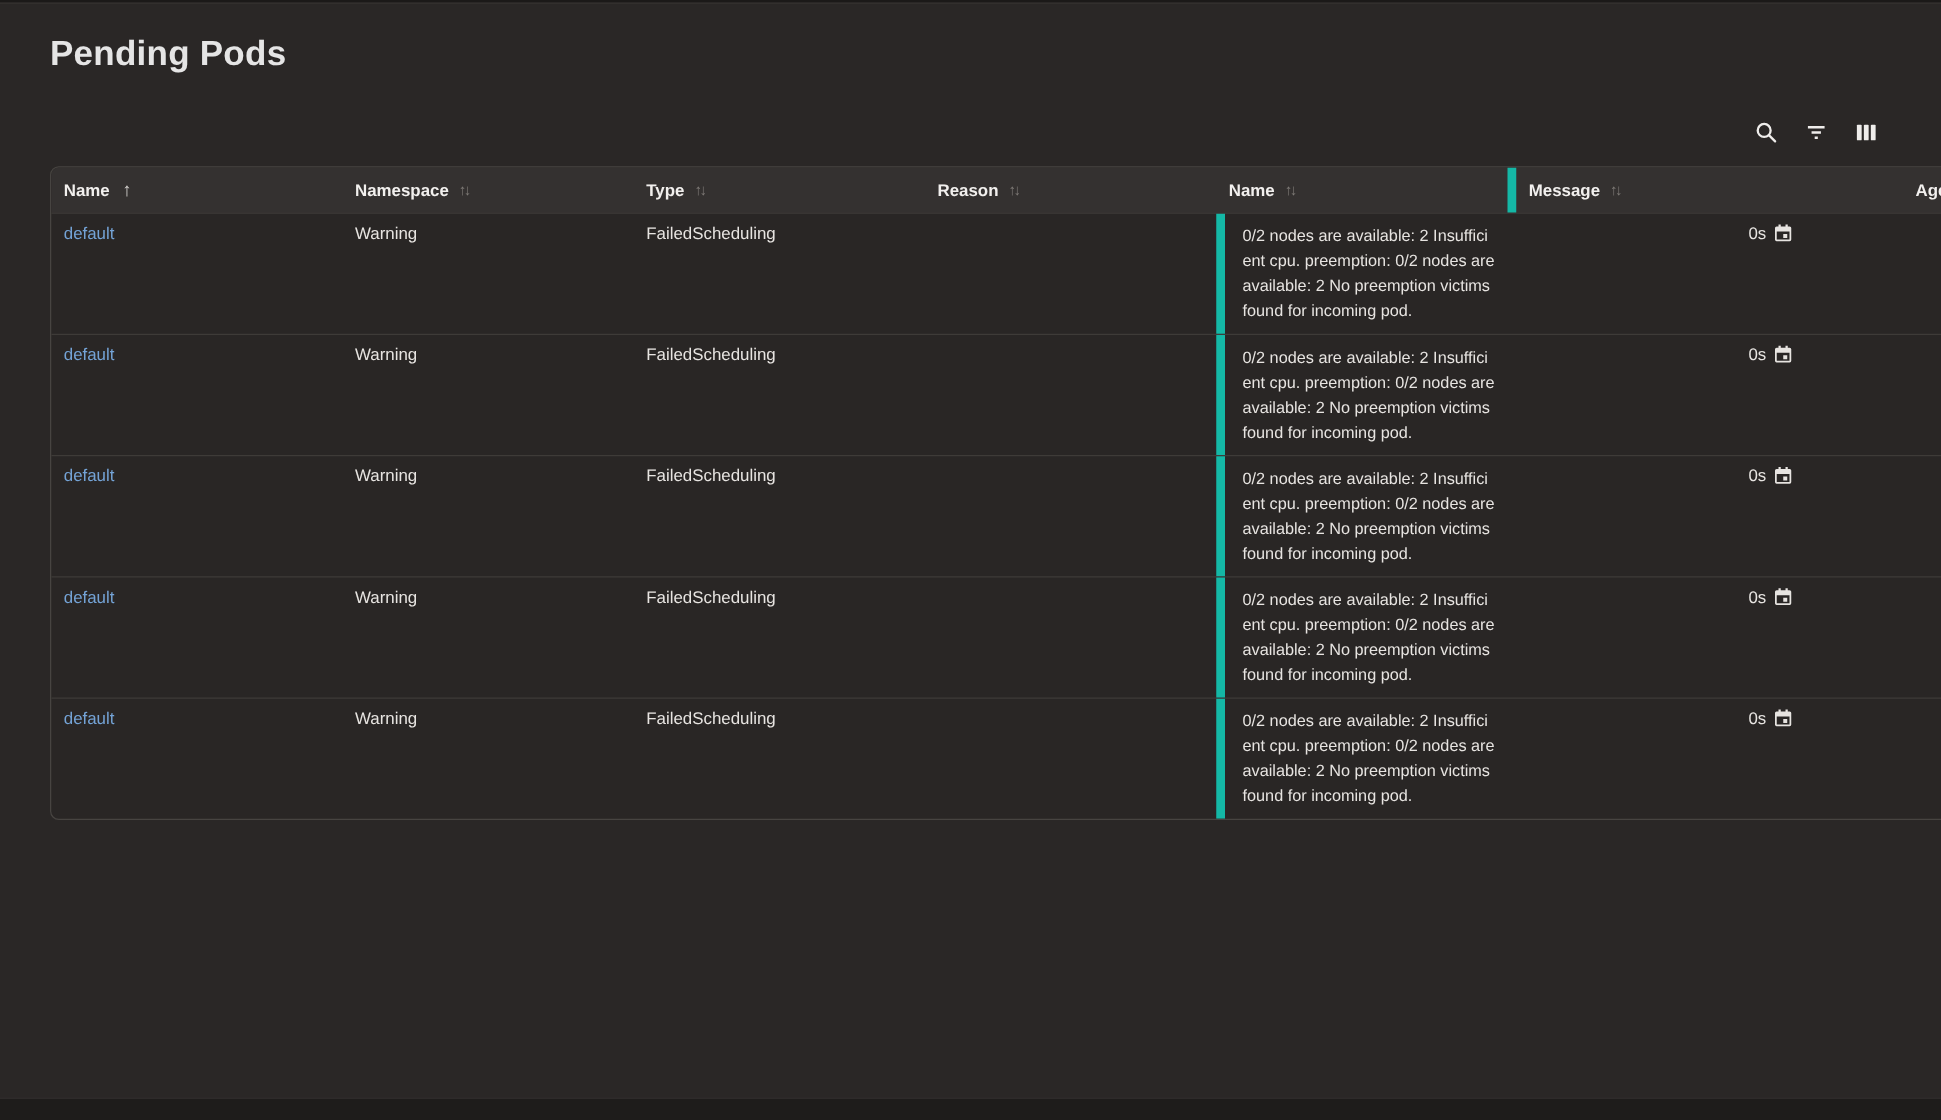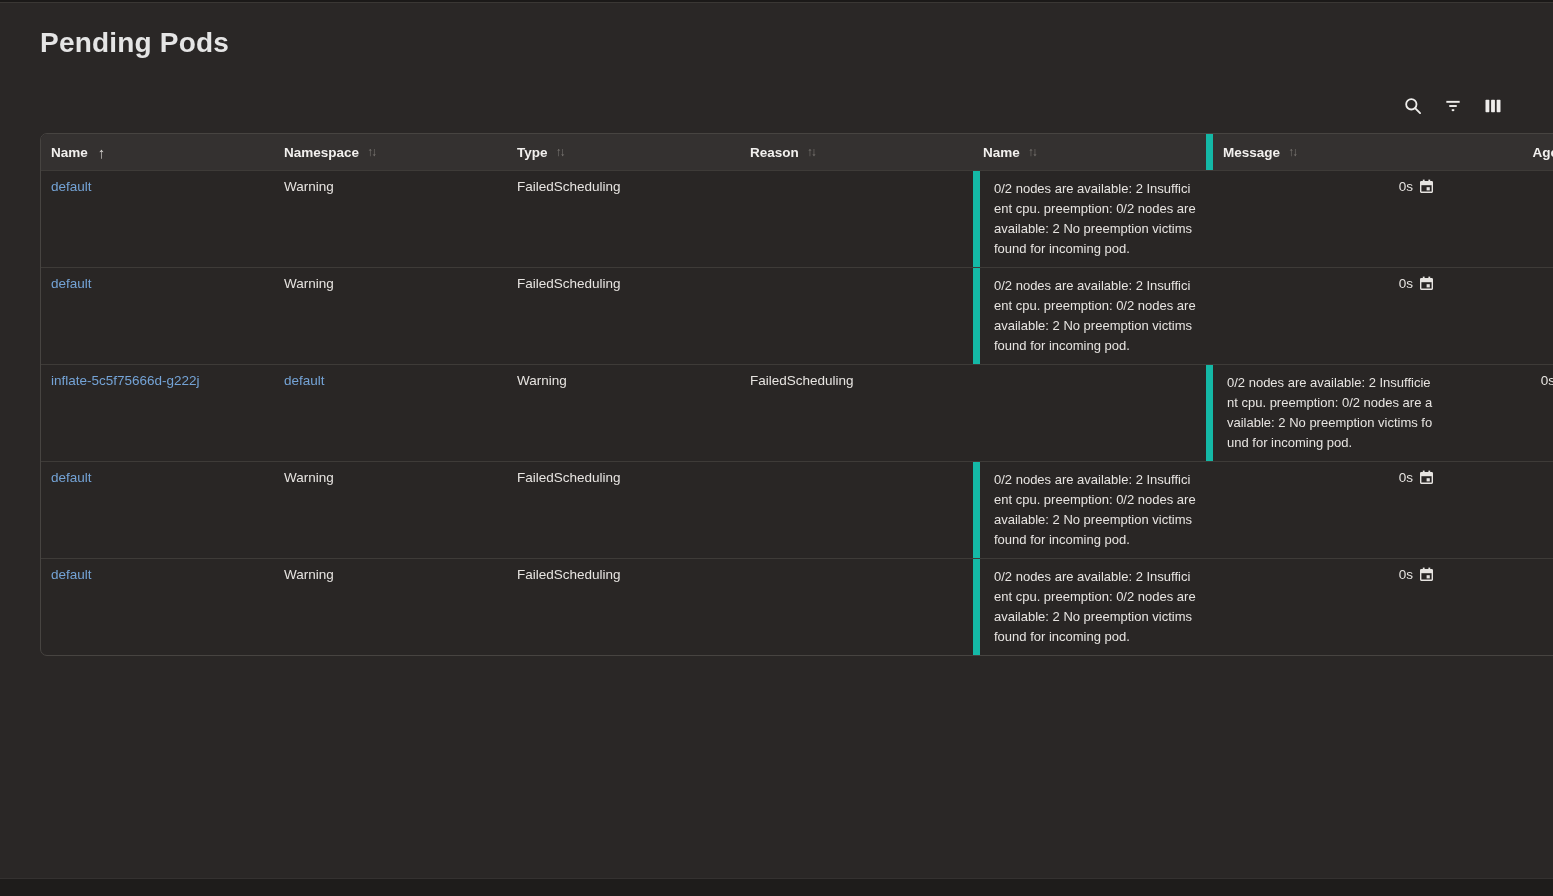--- a/index.html
+++ b/index.html
@@ -214,23 +214,20 @@
         </g>
         <rect x="1.7" y="2.8" width="11.6" height="3.4" fill="#e7e4e1"></rect>
         <rect x="3.8" y="0.6" width="1.8" height="2.4" fill="#e7e4e1"></rect>
         <rect x="9.4" y="0.6" width="1.8" height="2.4" fill="#e7e4e1"></rect>
         <rect x="7.6" y="8.2" width="3.2" height="3.2" fill="#e7e4e1"></rect>
       </svg>
     </div>
   </div>
 
   <div class="grid-row tr">
-    <div class="td col-name">
-      <a class="cell-link">inflate-5c5f75666d-g222j</a>
-    </div>
     <div class="td col-namespace">
       <a class="cell-link">default</a>
     </div>
     <div class="td col-type">
       <span>Warning</span>
     </div>
     <div class="td col-reason">
       <span>FailedScheduling</span>
     </div>
     <div class="td col-from">

